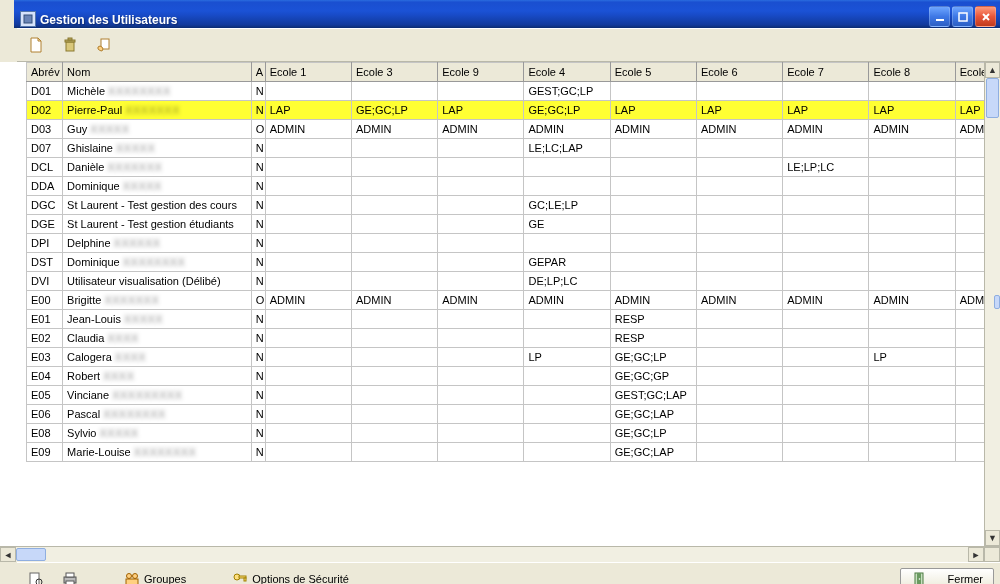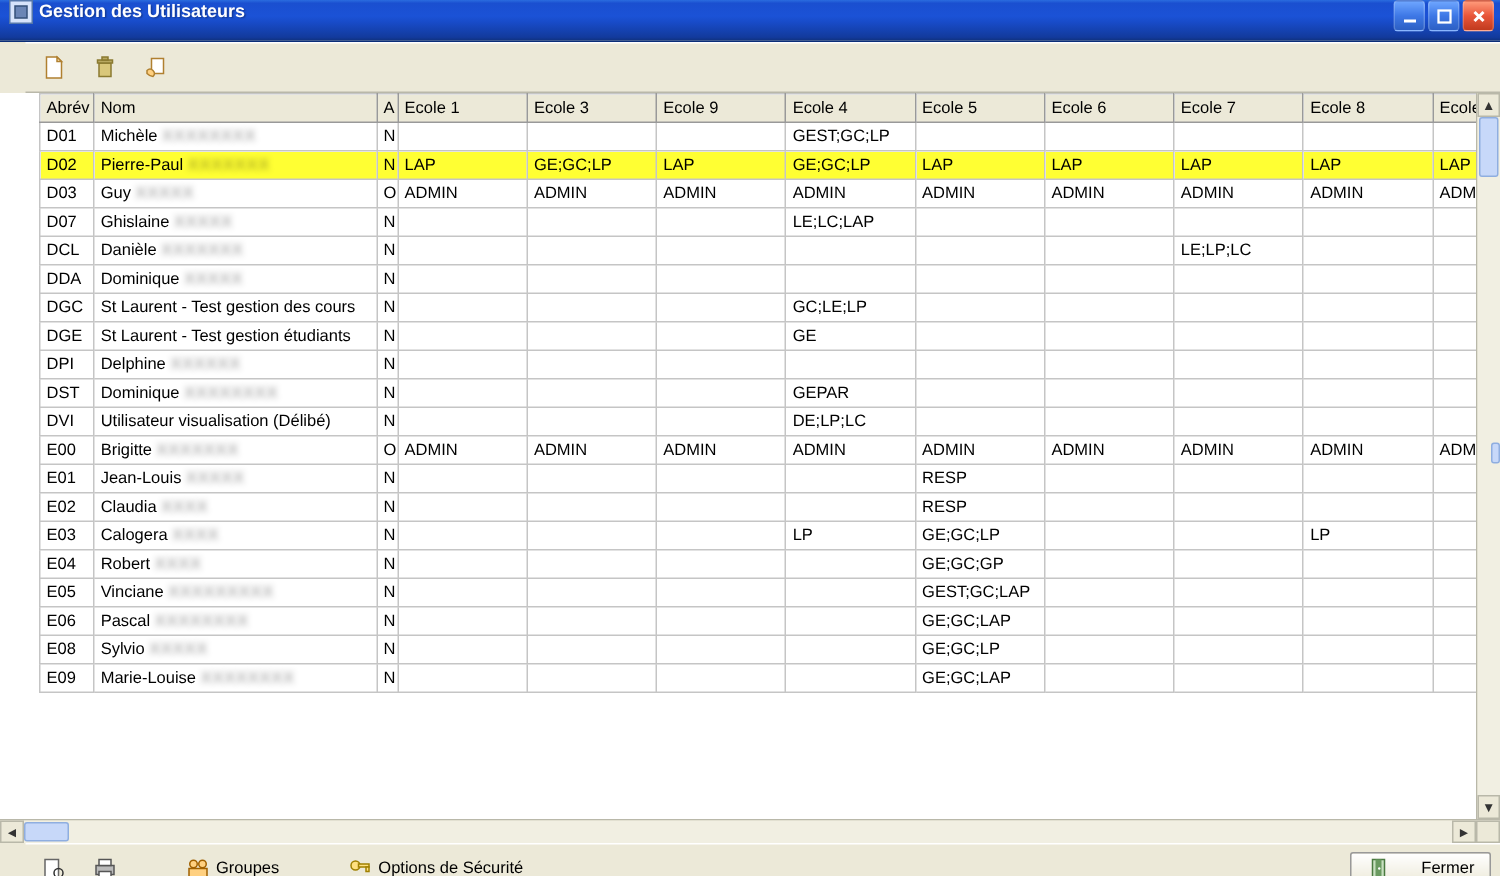--- a/index.html
+++ b/index.html
@@ -5,22 +5,23 @@
   * { box-sizing: border-box; }
   html, body { margin:0; padding:0; font-family: Tahoma, Arial, sans-serif; font-size:11px; }
   body { background:#ece9d8; width:1000px; height:584px; overflow:hidden; }
 
   
   .titlebar {
     height:28px;
     background: linear-gradient(to bottom,
       #2a6cdf 0%, #1a4fd0 8%, #1b52d6 40%, #184bc8 55%,
       #123a9c 92%, #0f317f 100%);
-    display:flex; align-items:flex-start; color:#fff; padding:0 4px;
+    display:flex; align-items:flex-end; color:#fff; padding:0 4px;
     border-bottom:1px solid #0b2e78;
+    margin-left:14px;
   }
   .title-icon {
     width:16px; height:16px; margin:0 4px 0 2px;
     background:#d6e3fb; border:1px solid #5577aa;
     display:flex; align-items:center; justify-content:center;
   }
   .title-text { flex:1; font-weight:bold; font-size:12px; text-shadow:1px 1px 1px rgba(0,0,0,.3);}
   .win-btns { display:flex; gap:2px; }
   .win-btn {
     width:21px; height:21px; border-radius:3px;

